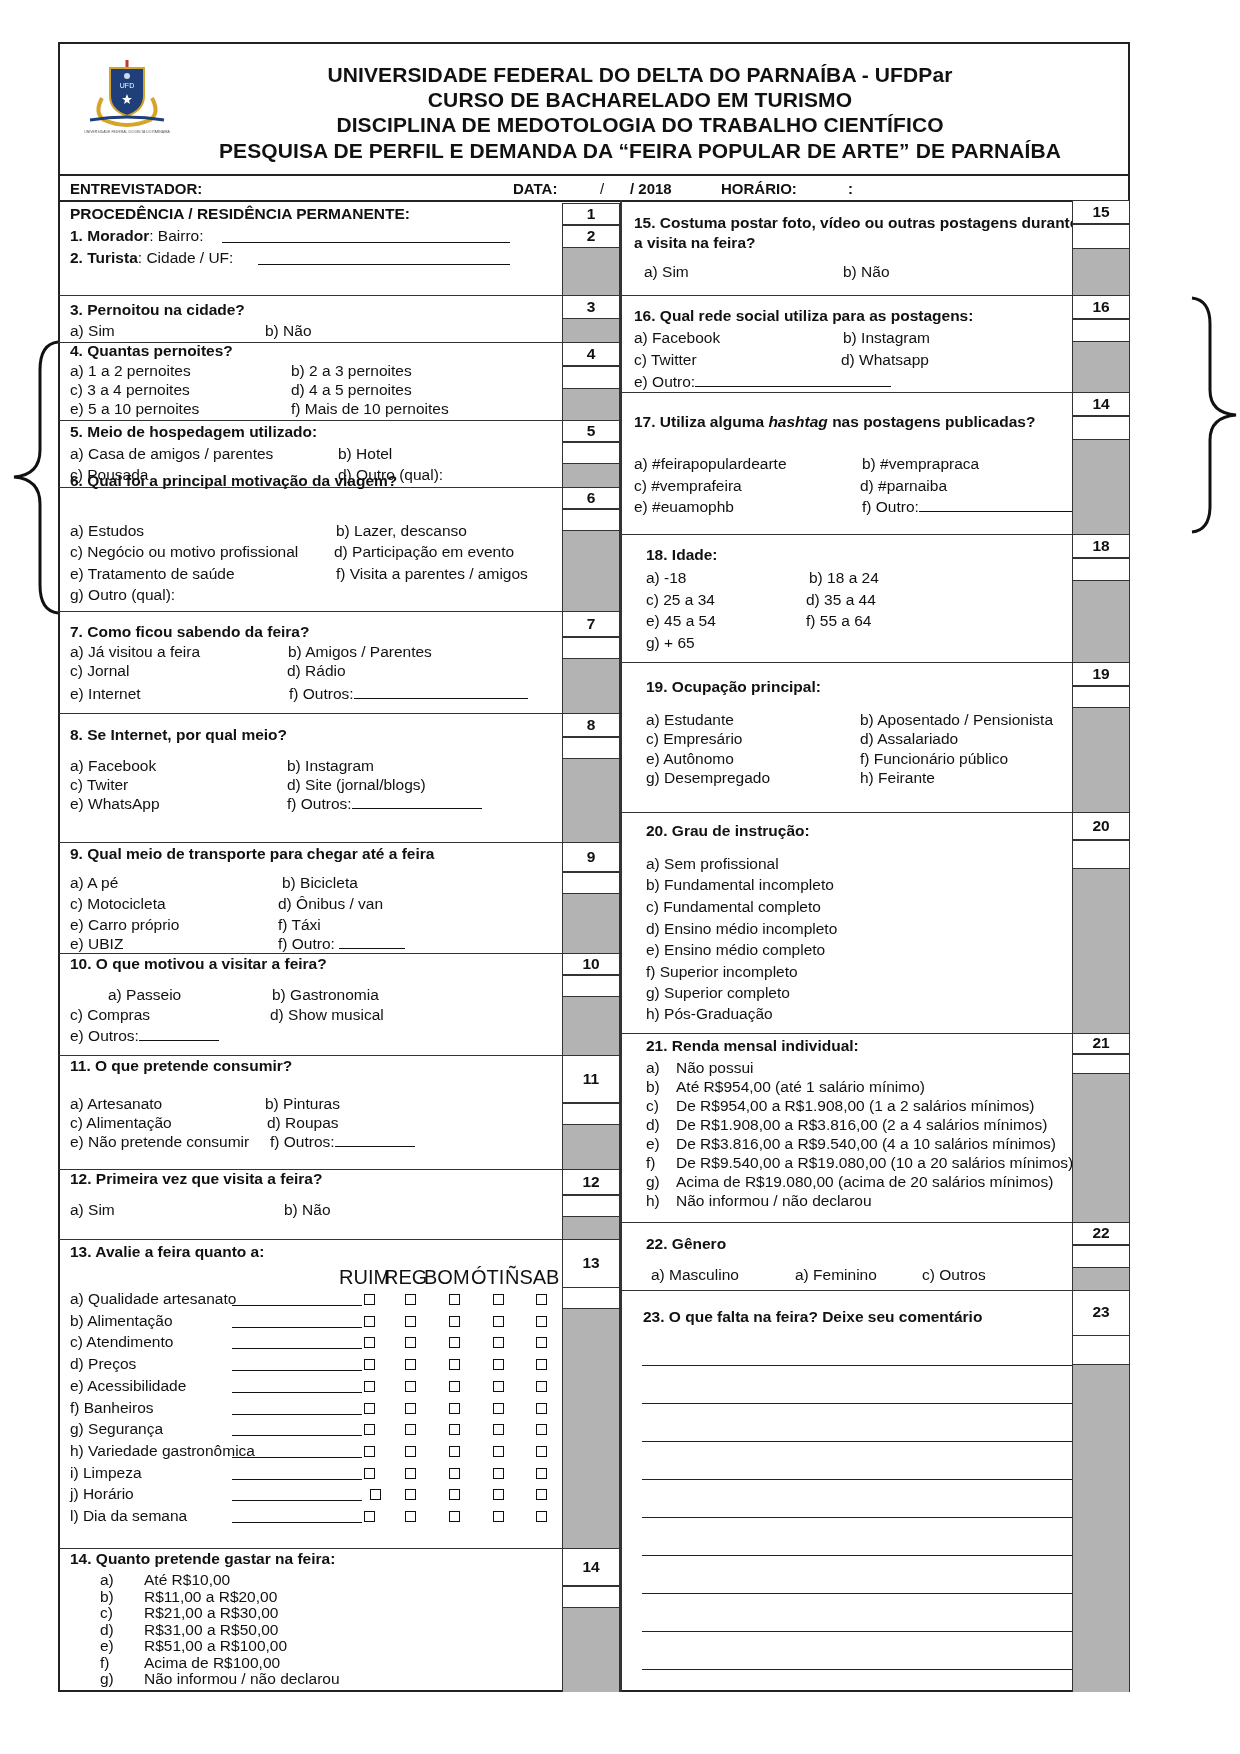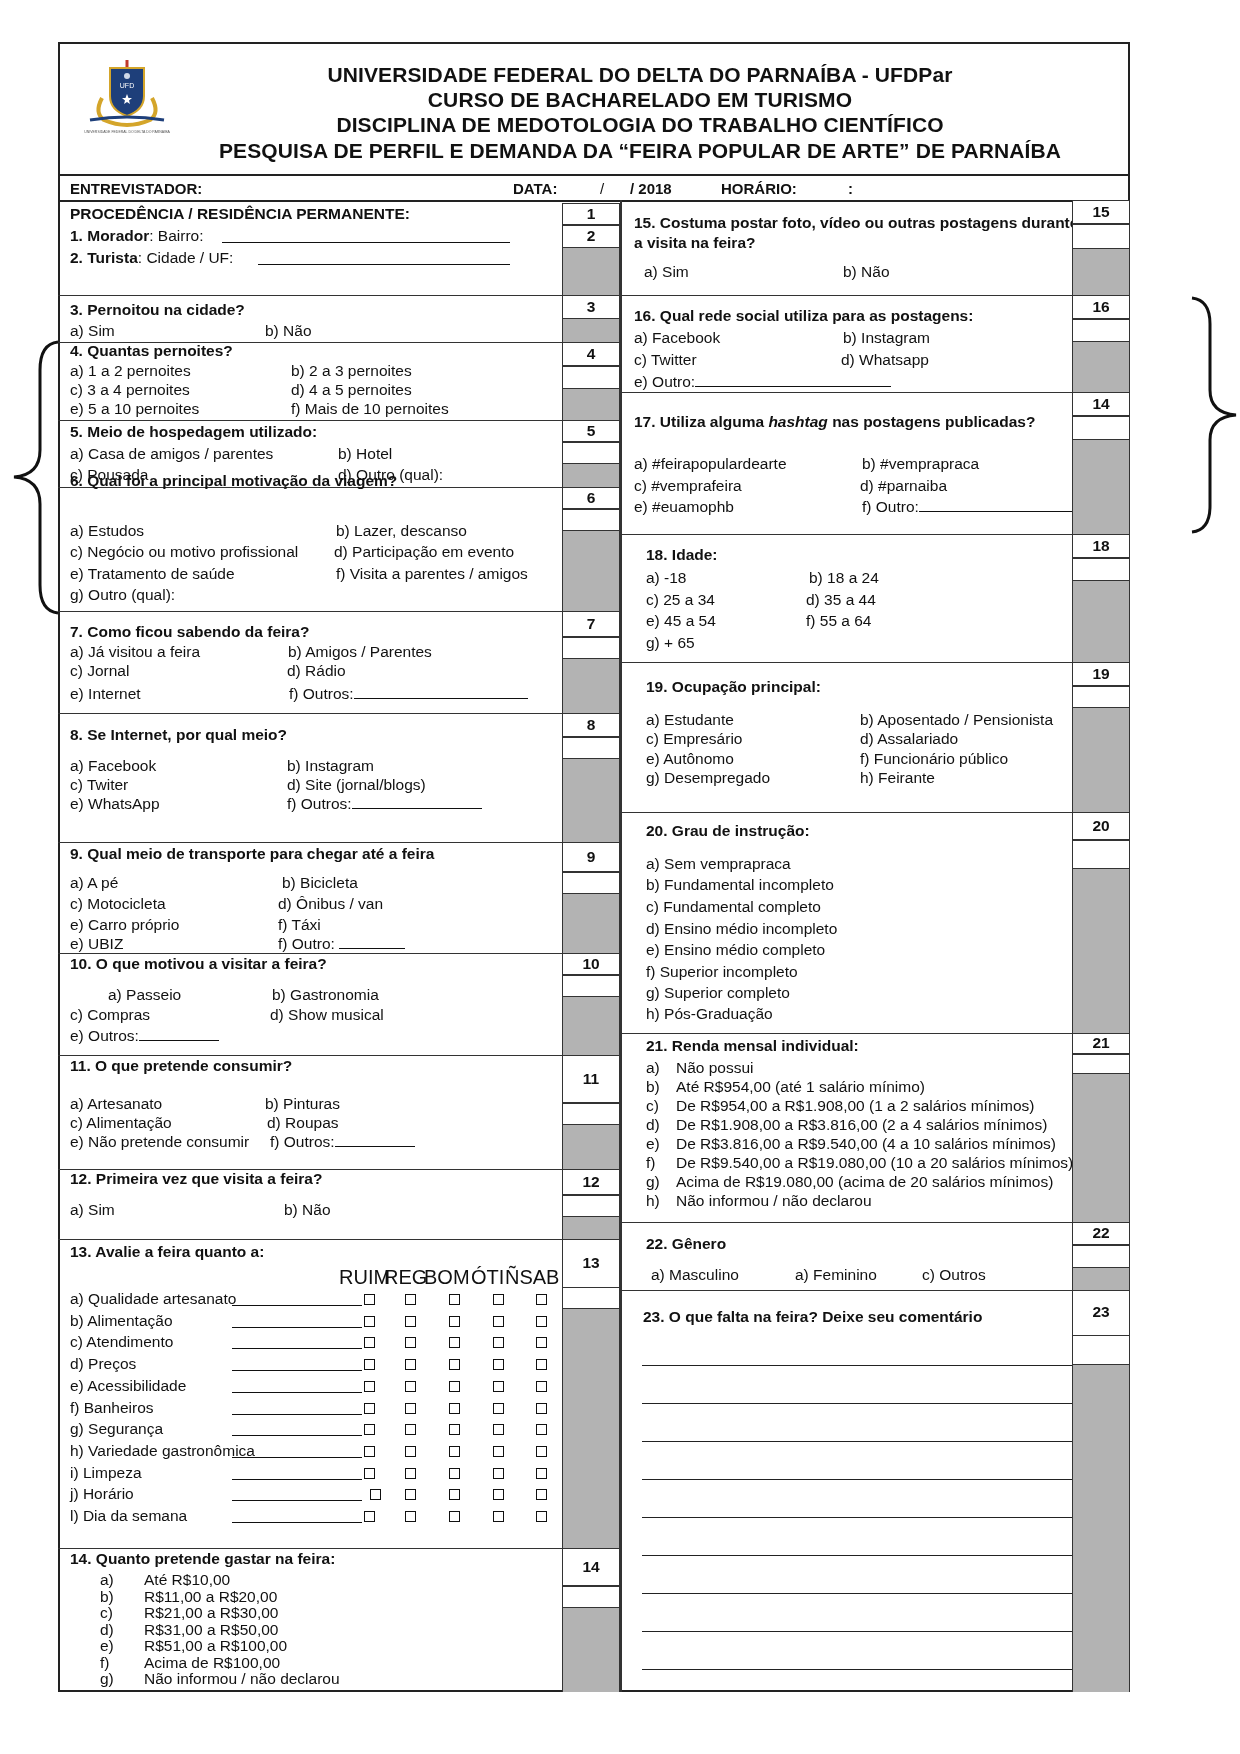--- a/index.html
+++ b/index.html
@@ -302,21 +302,21 @@
 <div class="opt" style="left:860px; top:711px;">b) Aposentado / Pensionista</div>
 <div class="opt" style="left:646px; top:730px;">c) Empresário</div>
 <div class="opt" style="left:860px; top:730px;">d) Assalariado</div>
 <div class="opt" style="left:646px; top:750px;">e) Autônomo</div>
 <div class="opt" style="left:860px; top:750px;">f) Funcionário público</div>
 <div class="opt" style="left:646px; top:769px;">g) Desempregado</div>
 <div class="opt" style="left:860px; top:769px;">h) Feirante</div>
 
 <div class="q" style="left:646px; top:822px;">20. Grau de instrução:</div>
 <div id="q20list">
-    <div class="opt" style="left: 646px; top: 855px;">a) Sem vemprapraca</div>
+    <div class="opt" style="left: 646px; top: 855px;">a) Sem profissional</div>
     <div class="opt" style="left: 646px; top: 876px;">b) Fundamental incompleto</div>
     <div class="opt" style="left: 646px; top: 898px;">c) Fundamental completo</div>
     <div class="opt" style="left: 646px; top: 920px;">d) Ensino médio incompleto</div>
     <div class="opt" style="left: 646px; top: 941px;">e) Ensino médio completo</div>
     <div class="opt" style="left: 646px; top: 963px;">f) Superior incompleto</div>
     <div class="opt" style="left: 646px; top: 984px;">g) Superior completo</div>
     <div class="opt" style="left: 646px; top: 1005px;">h) Pós-Graduação</div>
   </div>
 
 <div class="q" style="left:646px; top:1037px;">21. Renda mensal individual:</div>

